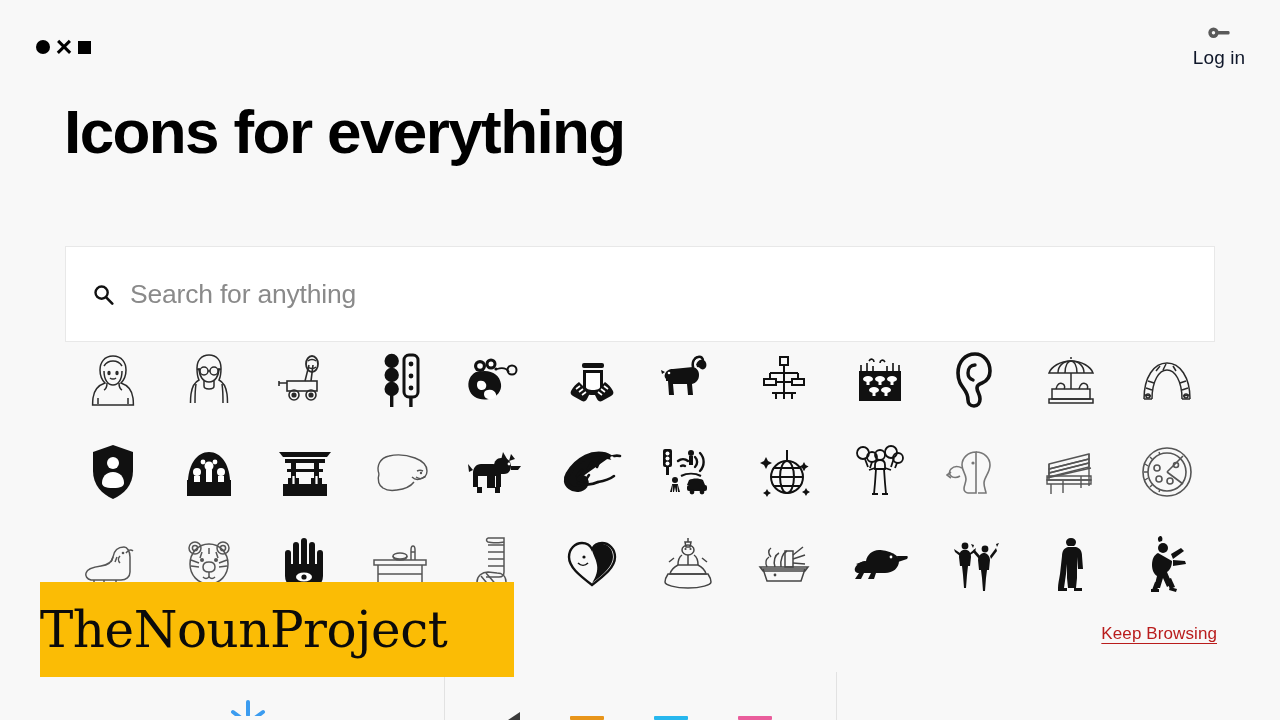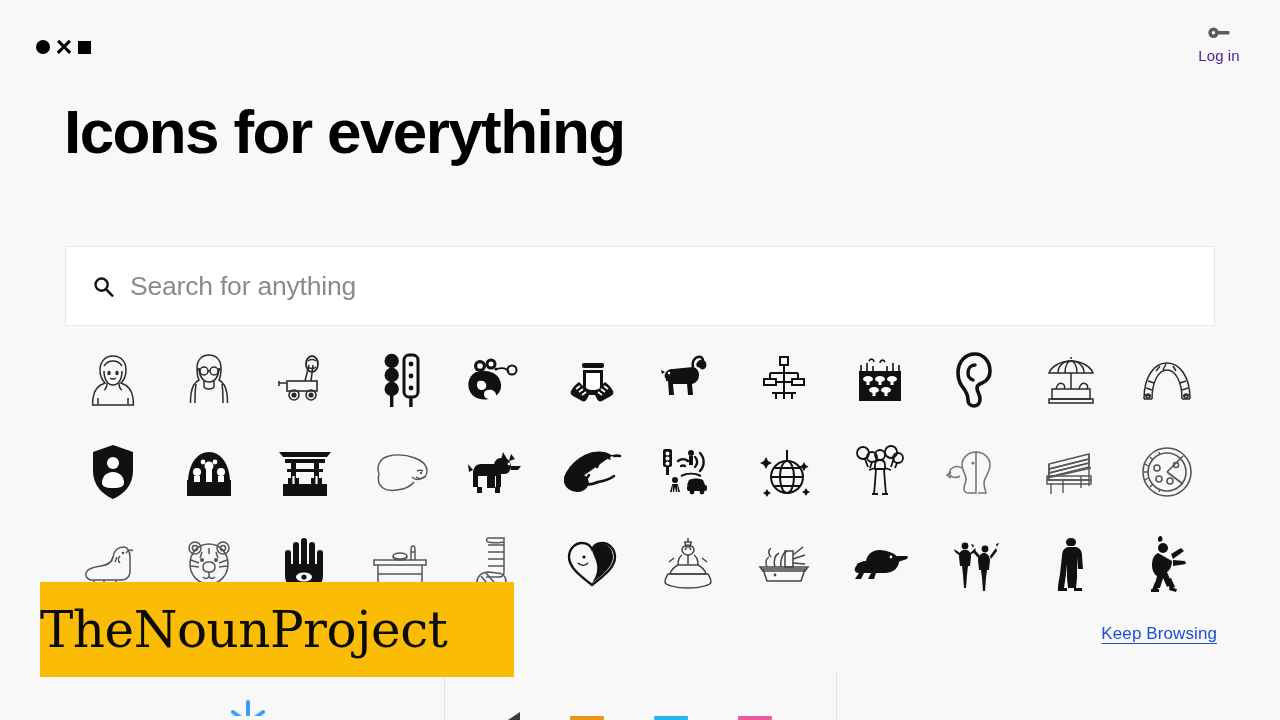--- a/index.html
+++ b/index.html
@@ -72,22 +72,22 @@
     cursor: pointer;
     user-select: none;
   }
   .login .key-icon {
     display: block;
     margin: 0 auto 5px auto;
     height: 16px;
     line-height: 16px;
   }
   .login-label {
-    font-size: 15px;
-    color: #4c1d95;
+    font-size: 19px;
+    color: #0f172a;
     letter-spacing: 0.1px;
   }
 
   
   .hero {
     position: absolute;
     left: 64px;
     top: 96px;
     width: 1152px;
   }
@@ -106,21 +106,21 @@
     color: #2b2b2b;
     letter-spacing: 0.05px;
   }
 
   
   .search-wrap {
     position: absolute;
     left: 65px;
     top: 246px;
     width: 1150px;
-    height: 80px;
+    height: 96px;
     background: #ffffff;
     border: 1px solid #e8e8e8;
     box-sizing: border-box;
     display: flex;
     align-items: center;
     cursor: text;
   }
   .search-icon {
     flex: 0 0 auto;
     margin-left: 26px;
@@ -168,21 +168,21 @@
   .icon-cell svg {
     display: block;
   }
 
   
   .keep-browsing {
     position: absolute;
     right: 63px;
     top: 624px;
     font-size: 17px;
-    color: #1d4ed8;
+    color: #b91c1c;
     text-decoration: underline;
     text-underline-offset: 4px;
     cursor: pointer;
     letter-spacing: 0.1px;
   }
 
   
   .bottom-section {
     position: absolute;
     left: 0;

